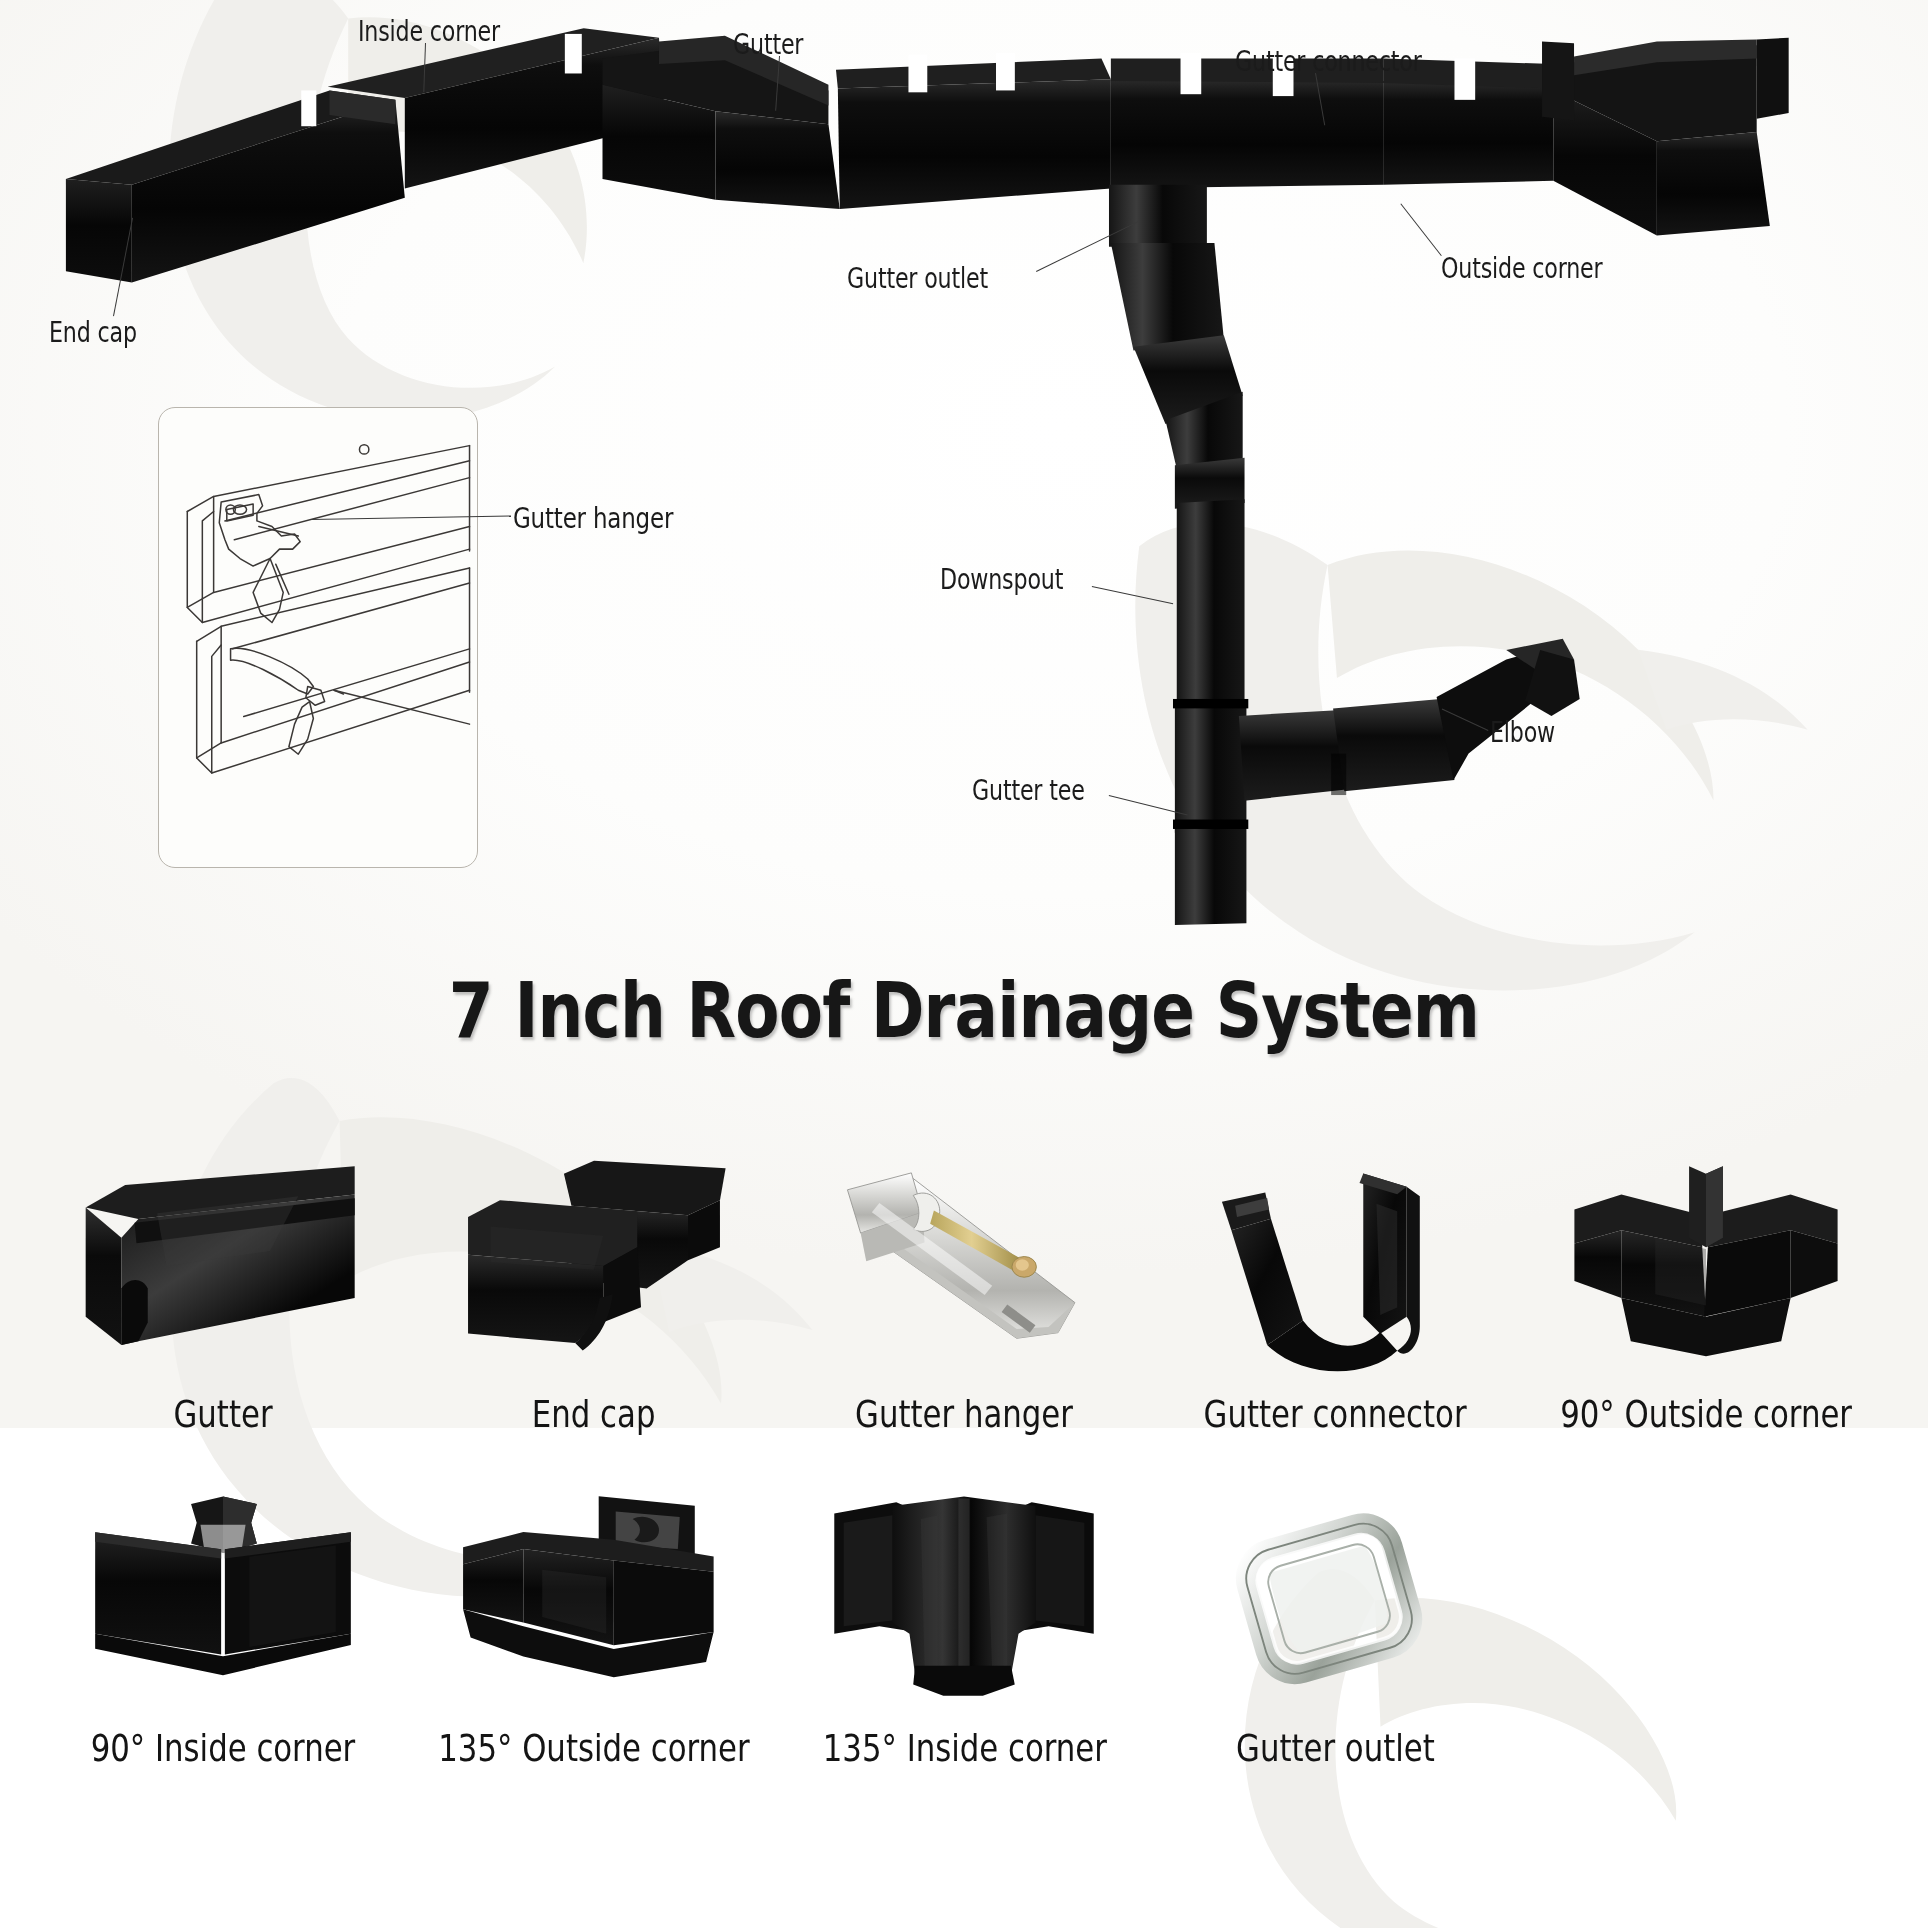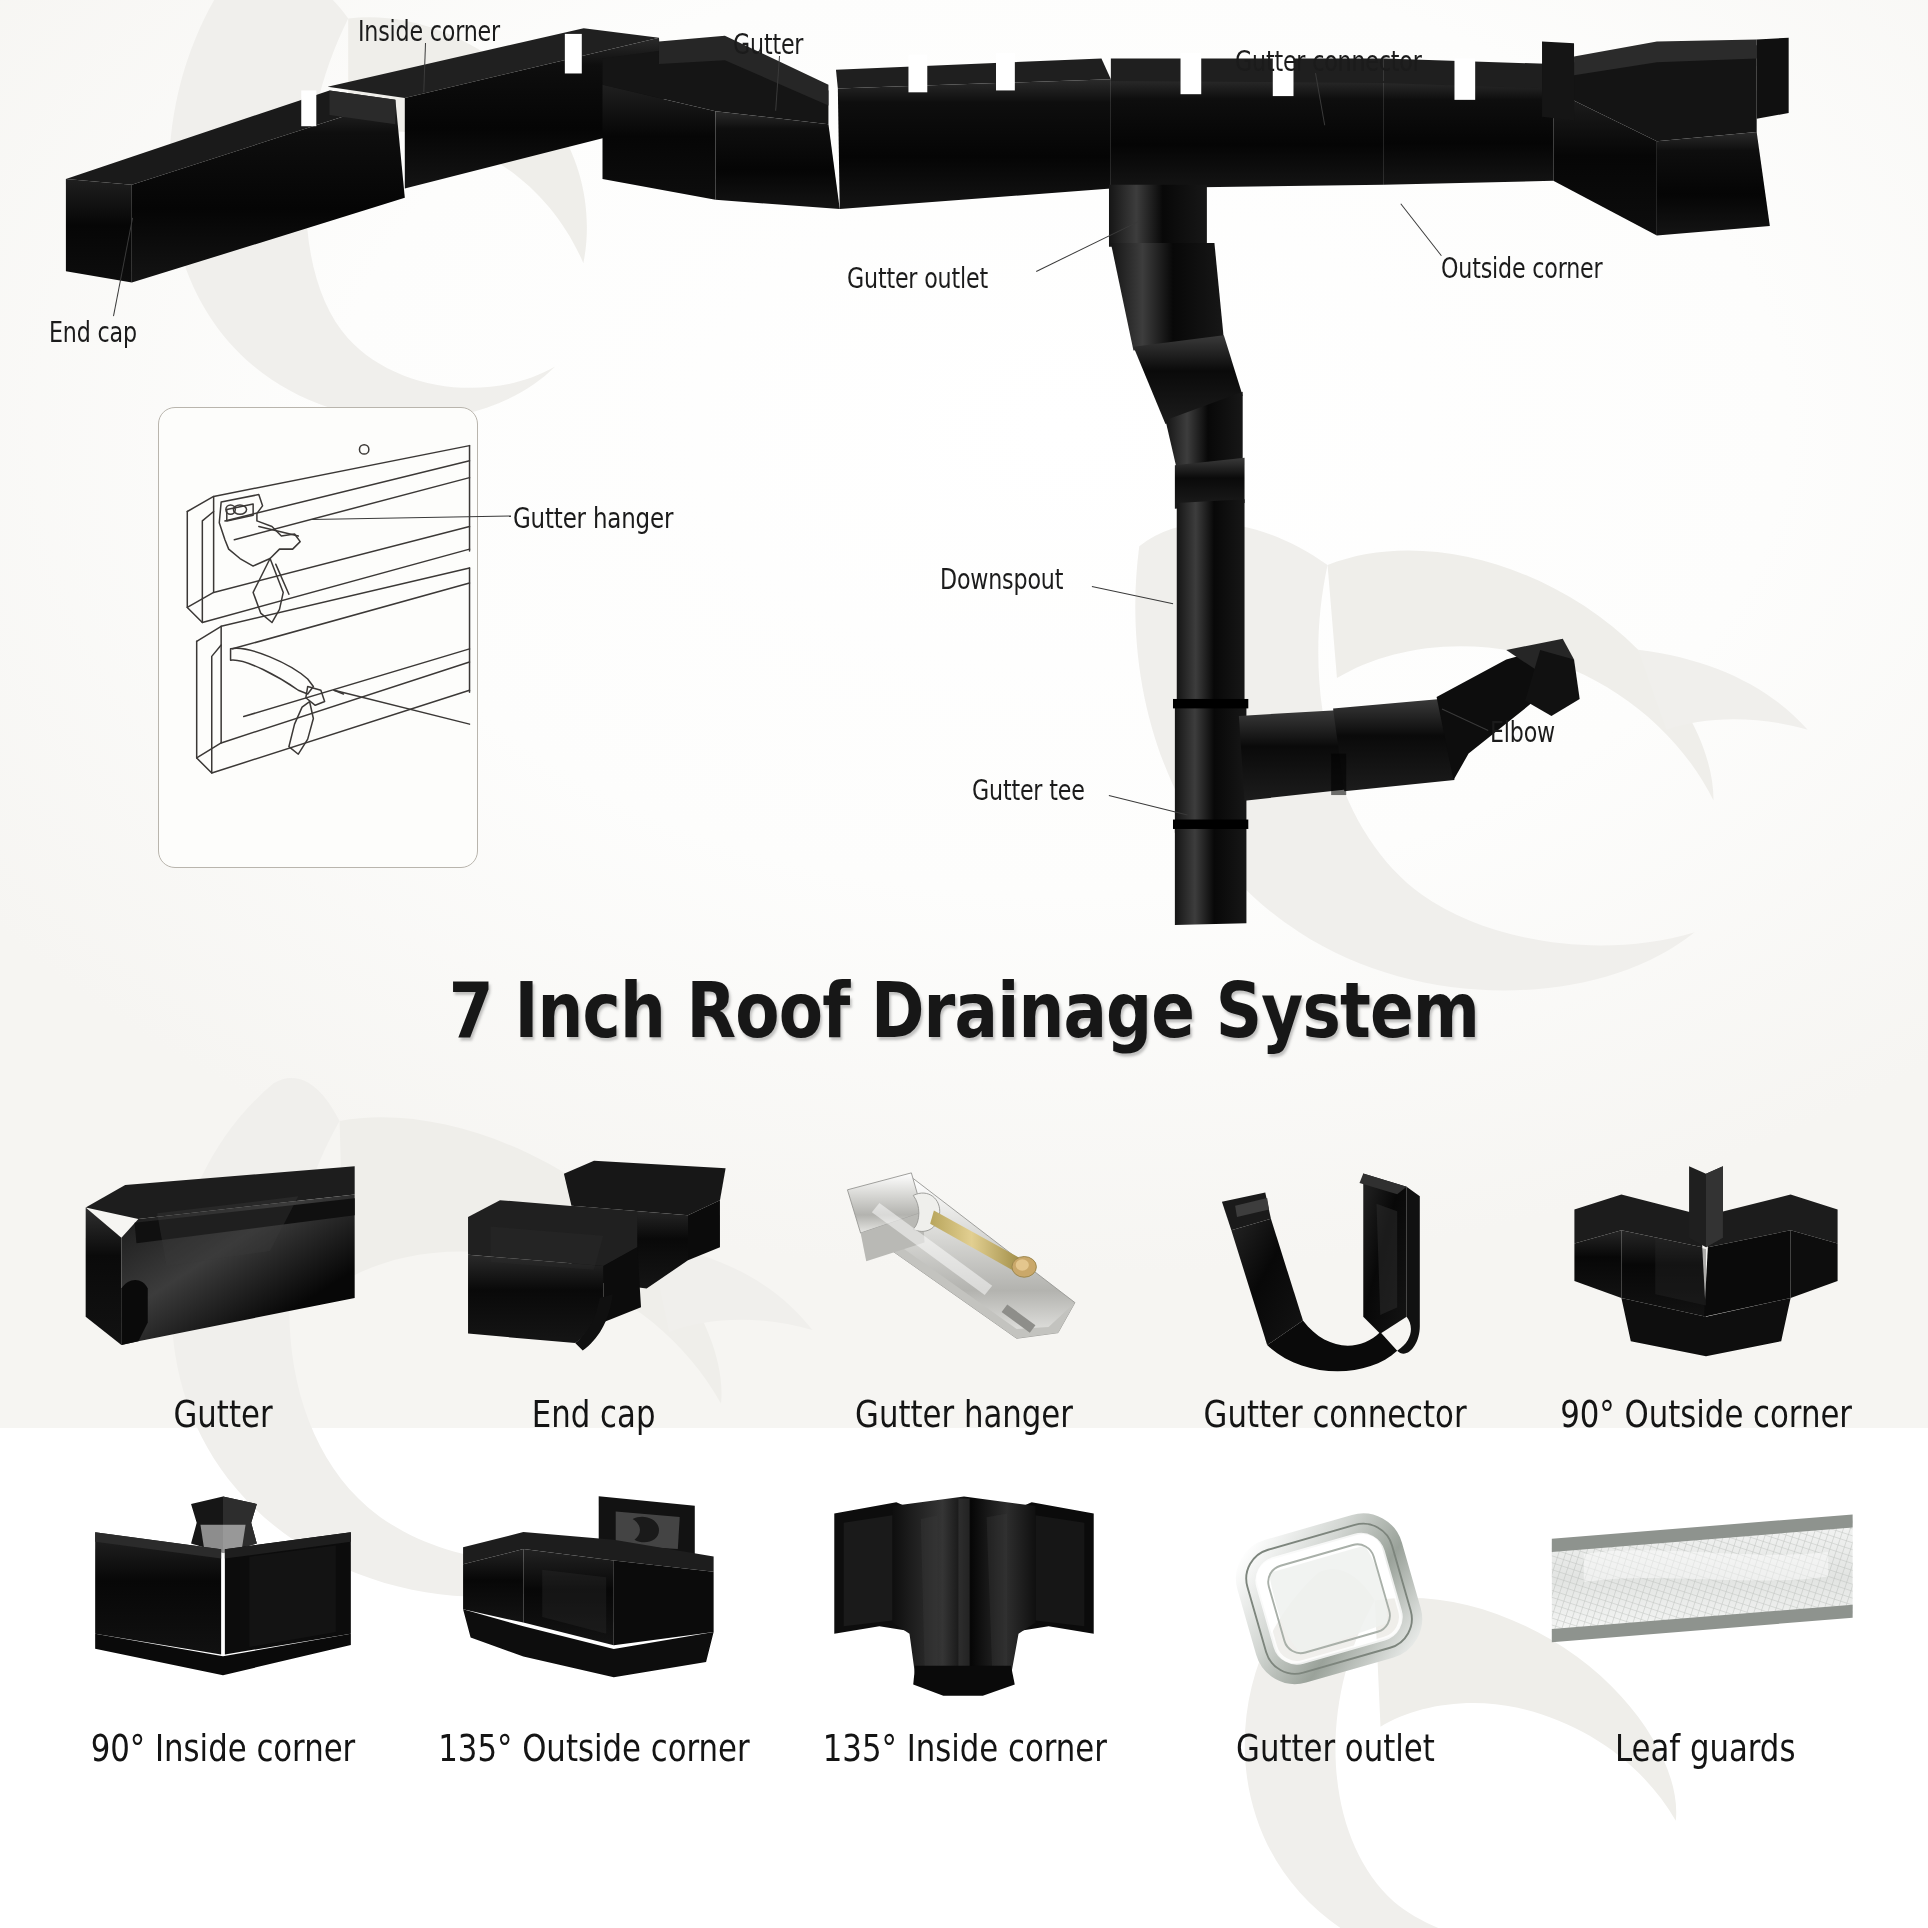--- a/index.html
+++ b/index.html
@@ -547,38 +547,16 @@
             <rect x="55" y="41" width="138" height="114" rx="24" ry="24" fill="none" stroke="#ffffff" stroke-width="4" opacity="0.8"></rect>
 
             <path d="M70 54 C66 100 68 128 80 146 L176 140 C184 118 184 76 176 54 Z" fill="#eef1ee" opacity="0.85"></path>
             <rect x="66" y="50" width="116" height="96" rx="18" ry="18" fill="none" stroke="#a9b0a9" stroke-width="2"></rect>
           </g>
         </svg>
       </div>
       <div class="cap">Gutter outlet</div>
     </div>
 
-    <div class="cell">
-      <div class="art">
-        <svg width="320" height="188" viewBox="0 0 340 200">
-          <defs>
-            <linearGradient id="lf1" x1="0" y1="0" x2="0" y2="1">
-              <stop offset="0%" stop-color="#f4f5f4"></stop>
-                <stop offset="50%" stop-color="#e2e4e2"></stop>
-                <stop offset="100%" stop-color="#f7f8f7"></stop>
-            </linearGradient>
-            <pattern id="mesh" width="7" height="7" patternUnits="userSpaceOnUse" patternTransform="rotate(18)">
-              <path d="M0 0 L7 0 M0 0 L0 7" stroke="#b8bcb8" stroke-width="1.1" fill="none"></path>
-            </pattern>
-          </defs>
-          <path d="M6 40 L326 14 L326 116 L6 142 Z" fill="url(#lf1)"></path>
-          <path d="M6 40 L326 14 L326 116 L6 142 Z" fill="url(#mesh)" opacity="0.85"></path>
-          <path d="M6 36 L326 10 L326 24 L6 50 Z" fill="#8e938e"></path>
-          <path d="M6 132 L326 106 L326 120 L6 146 Z" fill="#8e938e"></path>
-          <path d="M40 52 C120 40 220 60 300 50 L300 76 C218 88 120 70 40 82 Z" fill="#ffffff" opacity="0.45"></path>
-        </svg>
-      </div>
-      <div class="cap">Leaf guards</div>
-    </div>
 
   </div>
 </div>
 
 
 </body></html>

